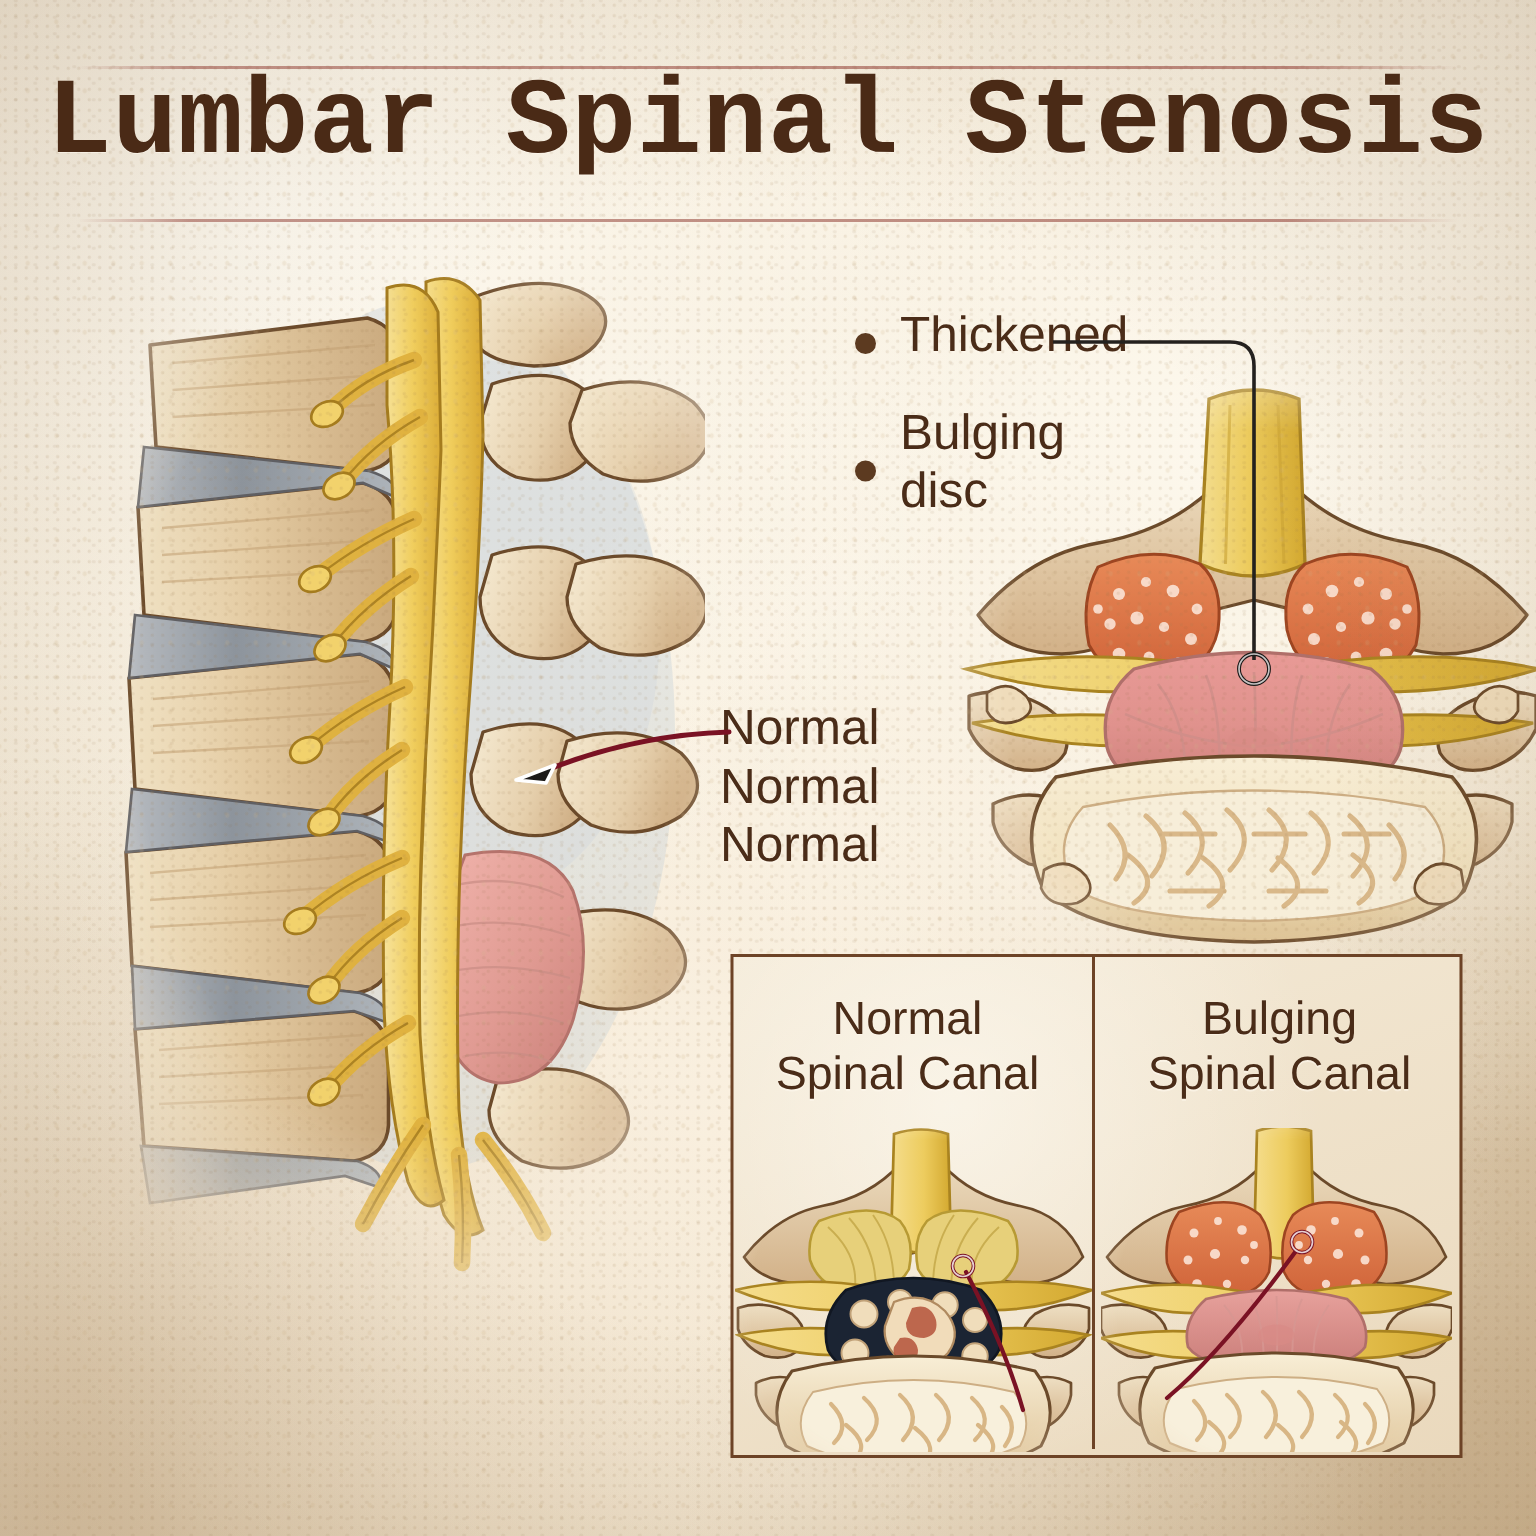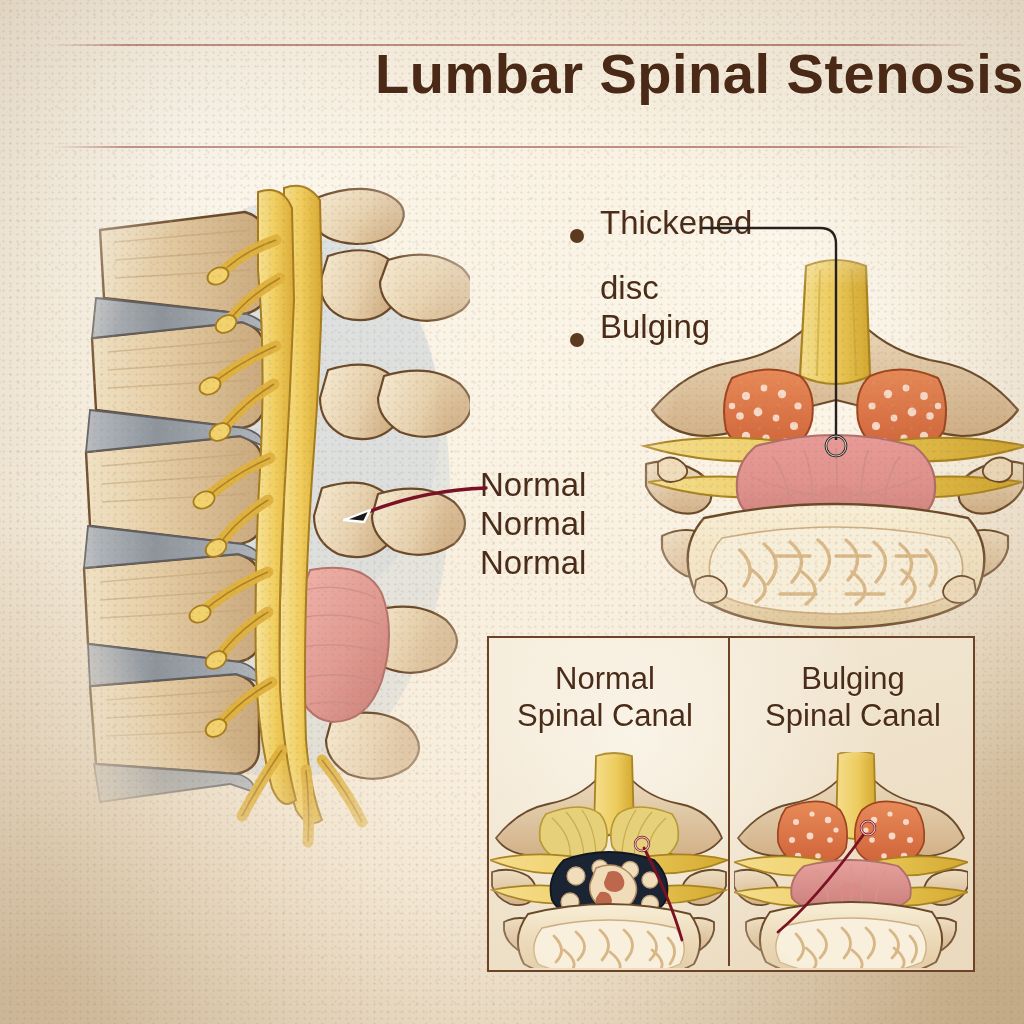--- a/index.html
+++ b/index.html
@@ -32,35 +32,35 @@
   }
   #stage::after{
     content:"";position:absolute;inset:0;pointer-events:none;z-index:2;
     background:
       radial-gradient(ellipse at 50% 50%, rgba(0,0,0,0) 52%, rgba(120,88,50,.18) 100%);
   }
   svg.art{position:absolute;display:block;}
 
   
   .title{
-    position:absolute;left:0;right:0;top:46px;text-align:right;
-    font-family:Liberation Sans, sans-serif;
-    font-size:56px;line-height:1.0;font-weight:700;color:#4a2a16;
+    position:absolute;left:0;right:0;top:46px;text-align:center;
+    font-family:Liberation Mono, monospace;
+    font-size:72px;line-height:1.0;font-weight:700;color:#4a2a16;
     letter-spacing:.5px;z-index:20;
     text-shadow:0 1px 0 rgba(255,250,240,.55);
   }
   .rule{
     position:absolute;height:2px;z-index:19;left:52px;right:52px;
     background:linear-gradient(to right, rgba(150,70,60,0) 0%, rgba(150,70,60,.55) 8%, rgba(150,70,60,.6) 88%, rgba(150,70,60,0) 100%);
   }
   .rule.top{top:44px;}
   .rule.bot{top:146px;}
 
   .bullets{position:absolute;left:570px;top:204px;z-index:20;width:250px;}
-  .bullet-row{display:flex;align-items:flex-end;margin-bottom:26px;}
+  .bullet-row{display:flex;align-items:center;margin-bottom:26px;}
   .dot{
     width:14px;height:14px;border-radius:50%;background:#5c3a20;
     flex:0 0 14px;margin-top:12px;margin-right:16px;
   }
   .bullet-text{
     font-size:33px;line-height:1.18;color:#4a2c18;font-weight:400;
     text-shadow:0 1px 0 rgba(255,250,240,.5);
   }
 
   .callout{
@@ -596,22 +596,22 @@
   <div class="bullets">
     <div class="bullet-row">
       <div class="dot"></div>
       <div class="bullet-text">
         <div>Thickened</div>
       </div>
     </div>
     <div class="bullet-row">
       <div class="dot"></div>
       <div class="bullet-text">
+        <div>Bulging</div>
         <div>disc</div>
-        <div>Bulging</div>
       </div>
     </div>
   </div>
 
   <div class="callout" id="normal-canal-label">
     <div>Normal</div>
     <div>Normal</div>
     <div>Normal</div>
   </div>
 

